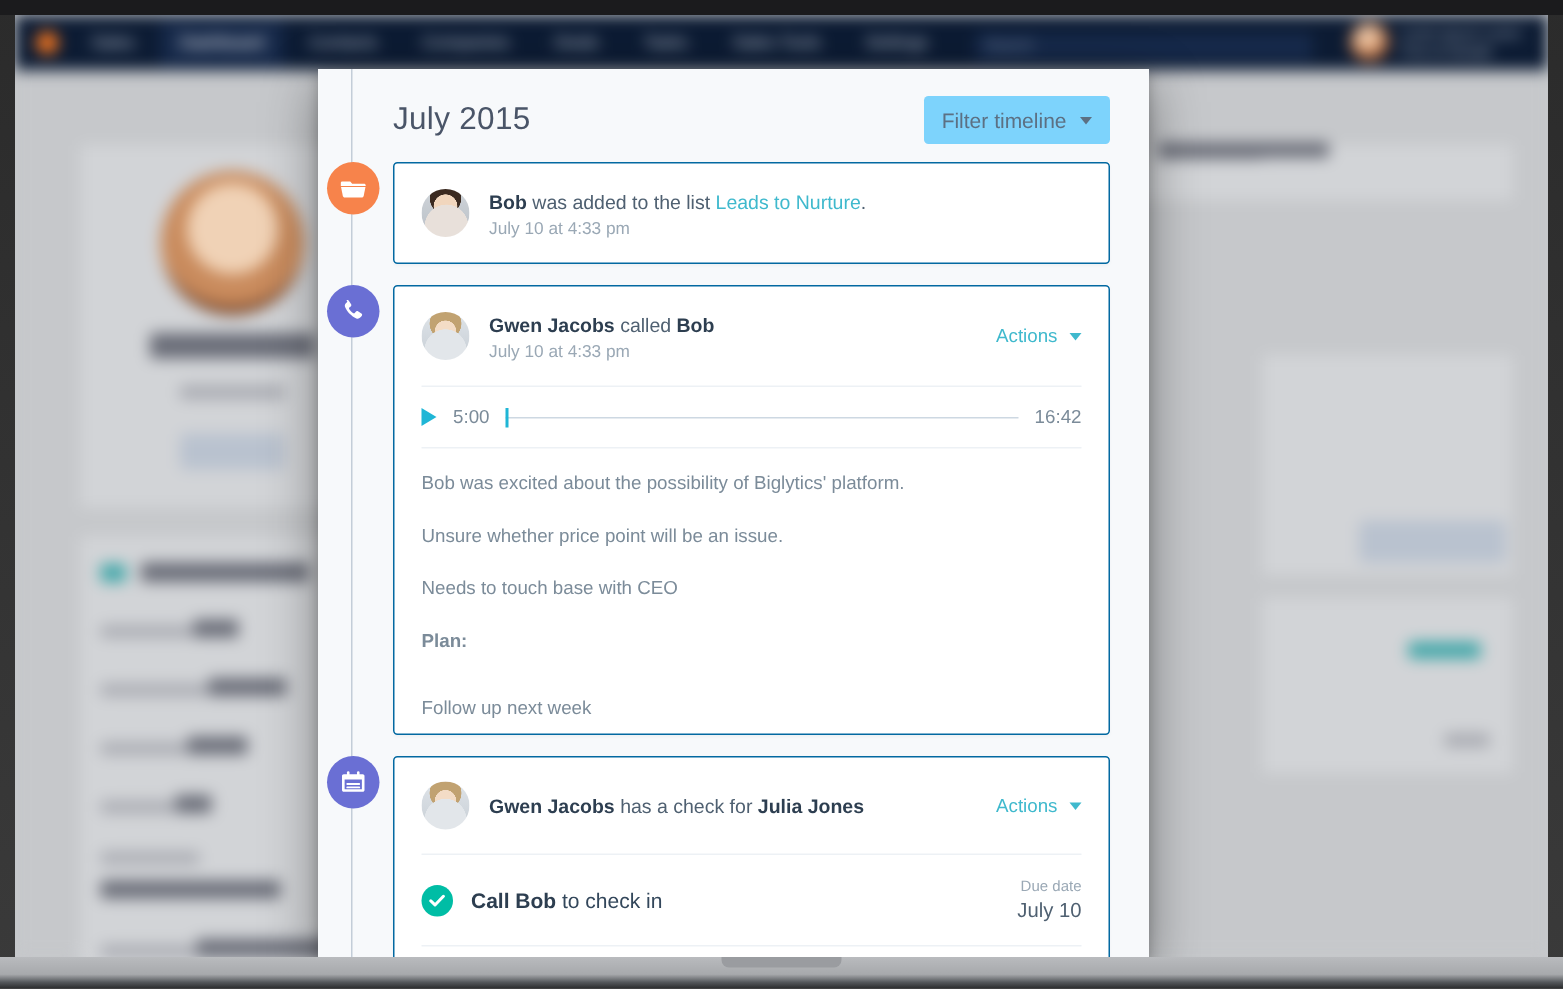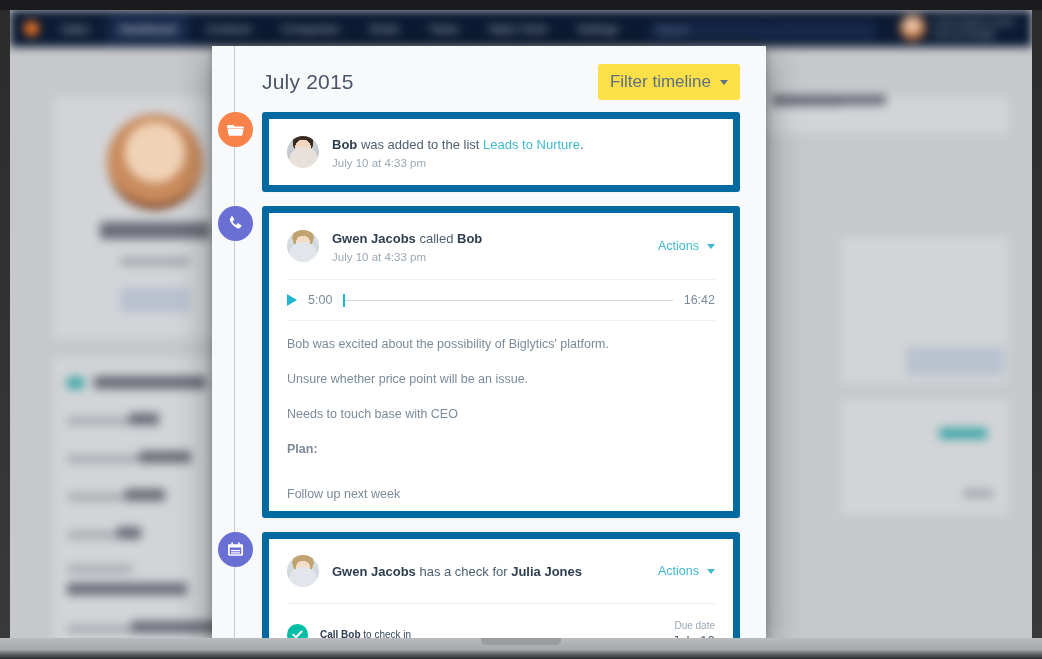--- a/index.html
+++ b/index.html
@@ -163,25 +163,25 @@
     align-items: center;
     justify-content: space-between;
   }
   #month-title {
     font-size: 21px;
     color: #4a5568;
     font-weight: 400;
     letter-spacing: .2px;
   }
   #filter-timeline {
-    background: #fde047;
+    background: #7dd3fc;
     color: #5c7083;
     border: none;
     border-radius: 3px;
-    font-size: 17px;
+    font-size: 14px;
     font-family: "Liberation Sans", sans-serif;
     padding: 8px 12px;
     display: flex;
     align-items: center;
     gap: 9px;
     cursor: pointer;
     justify-content: center;
   }
   .caret {
     width: 0; height: 0;
@@ -202,21 +202,21 @@
     border-radius: 50%;
     display: flex; align-items: center; justify-content: center;
     color: #fff;
   }
   .tl-icon.orange { background: #f7834b; }
   .tl-icon.purple { background: #6a6fd4; }
   .tl-icon svg { display: block; }
 
   .tl-card {
     background: #ffffff;
-    border: 7px solid #0369a1;
+    border: 1px solid #0369a1;
     border-radius: 3px;
     box-shadow: 0 1px 2px rgba(70,90,110,.05);
   }
   .tl-row {
     display: flex;
     align-items: center;
     padding: 16px 18px;
   }
   .tl-avatar {
     width: 32px; height: 32px;
@@ -325,21 +325,21 @@
   .task-check {
     width: 21px; height: 21px;
     border-radius: 50%;
     background: #00bda5;
     flex: none;
     margin-right: 12px;
     display: flex; align-items: center; justify-content: center;
     cursor: pointer;
   }
   .task-title {
-    font-size: 10px;
+    font-size: 14px;
     color: #2d3e50;
     font-weight: 700;
     flex: 1;
   }
   .task-title span.reg { font-weight: 400; color: #33475b; }
   .task-due { text-align: right; }
   .task-due-label { font-size: 10px; color: #9aa8b5; margin-left: 36px; }
   .task-due-date { font-size: 13.5px; color: #4f6071; margin-top: 2px; }
 
   .details-wrap { padding: 15px 18px 18px; }

